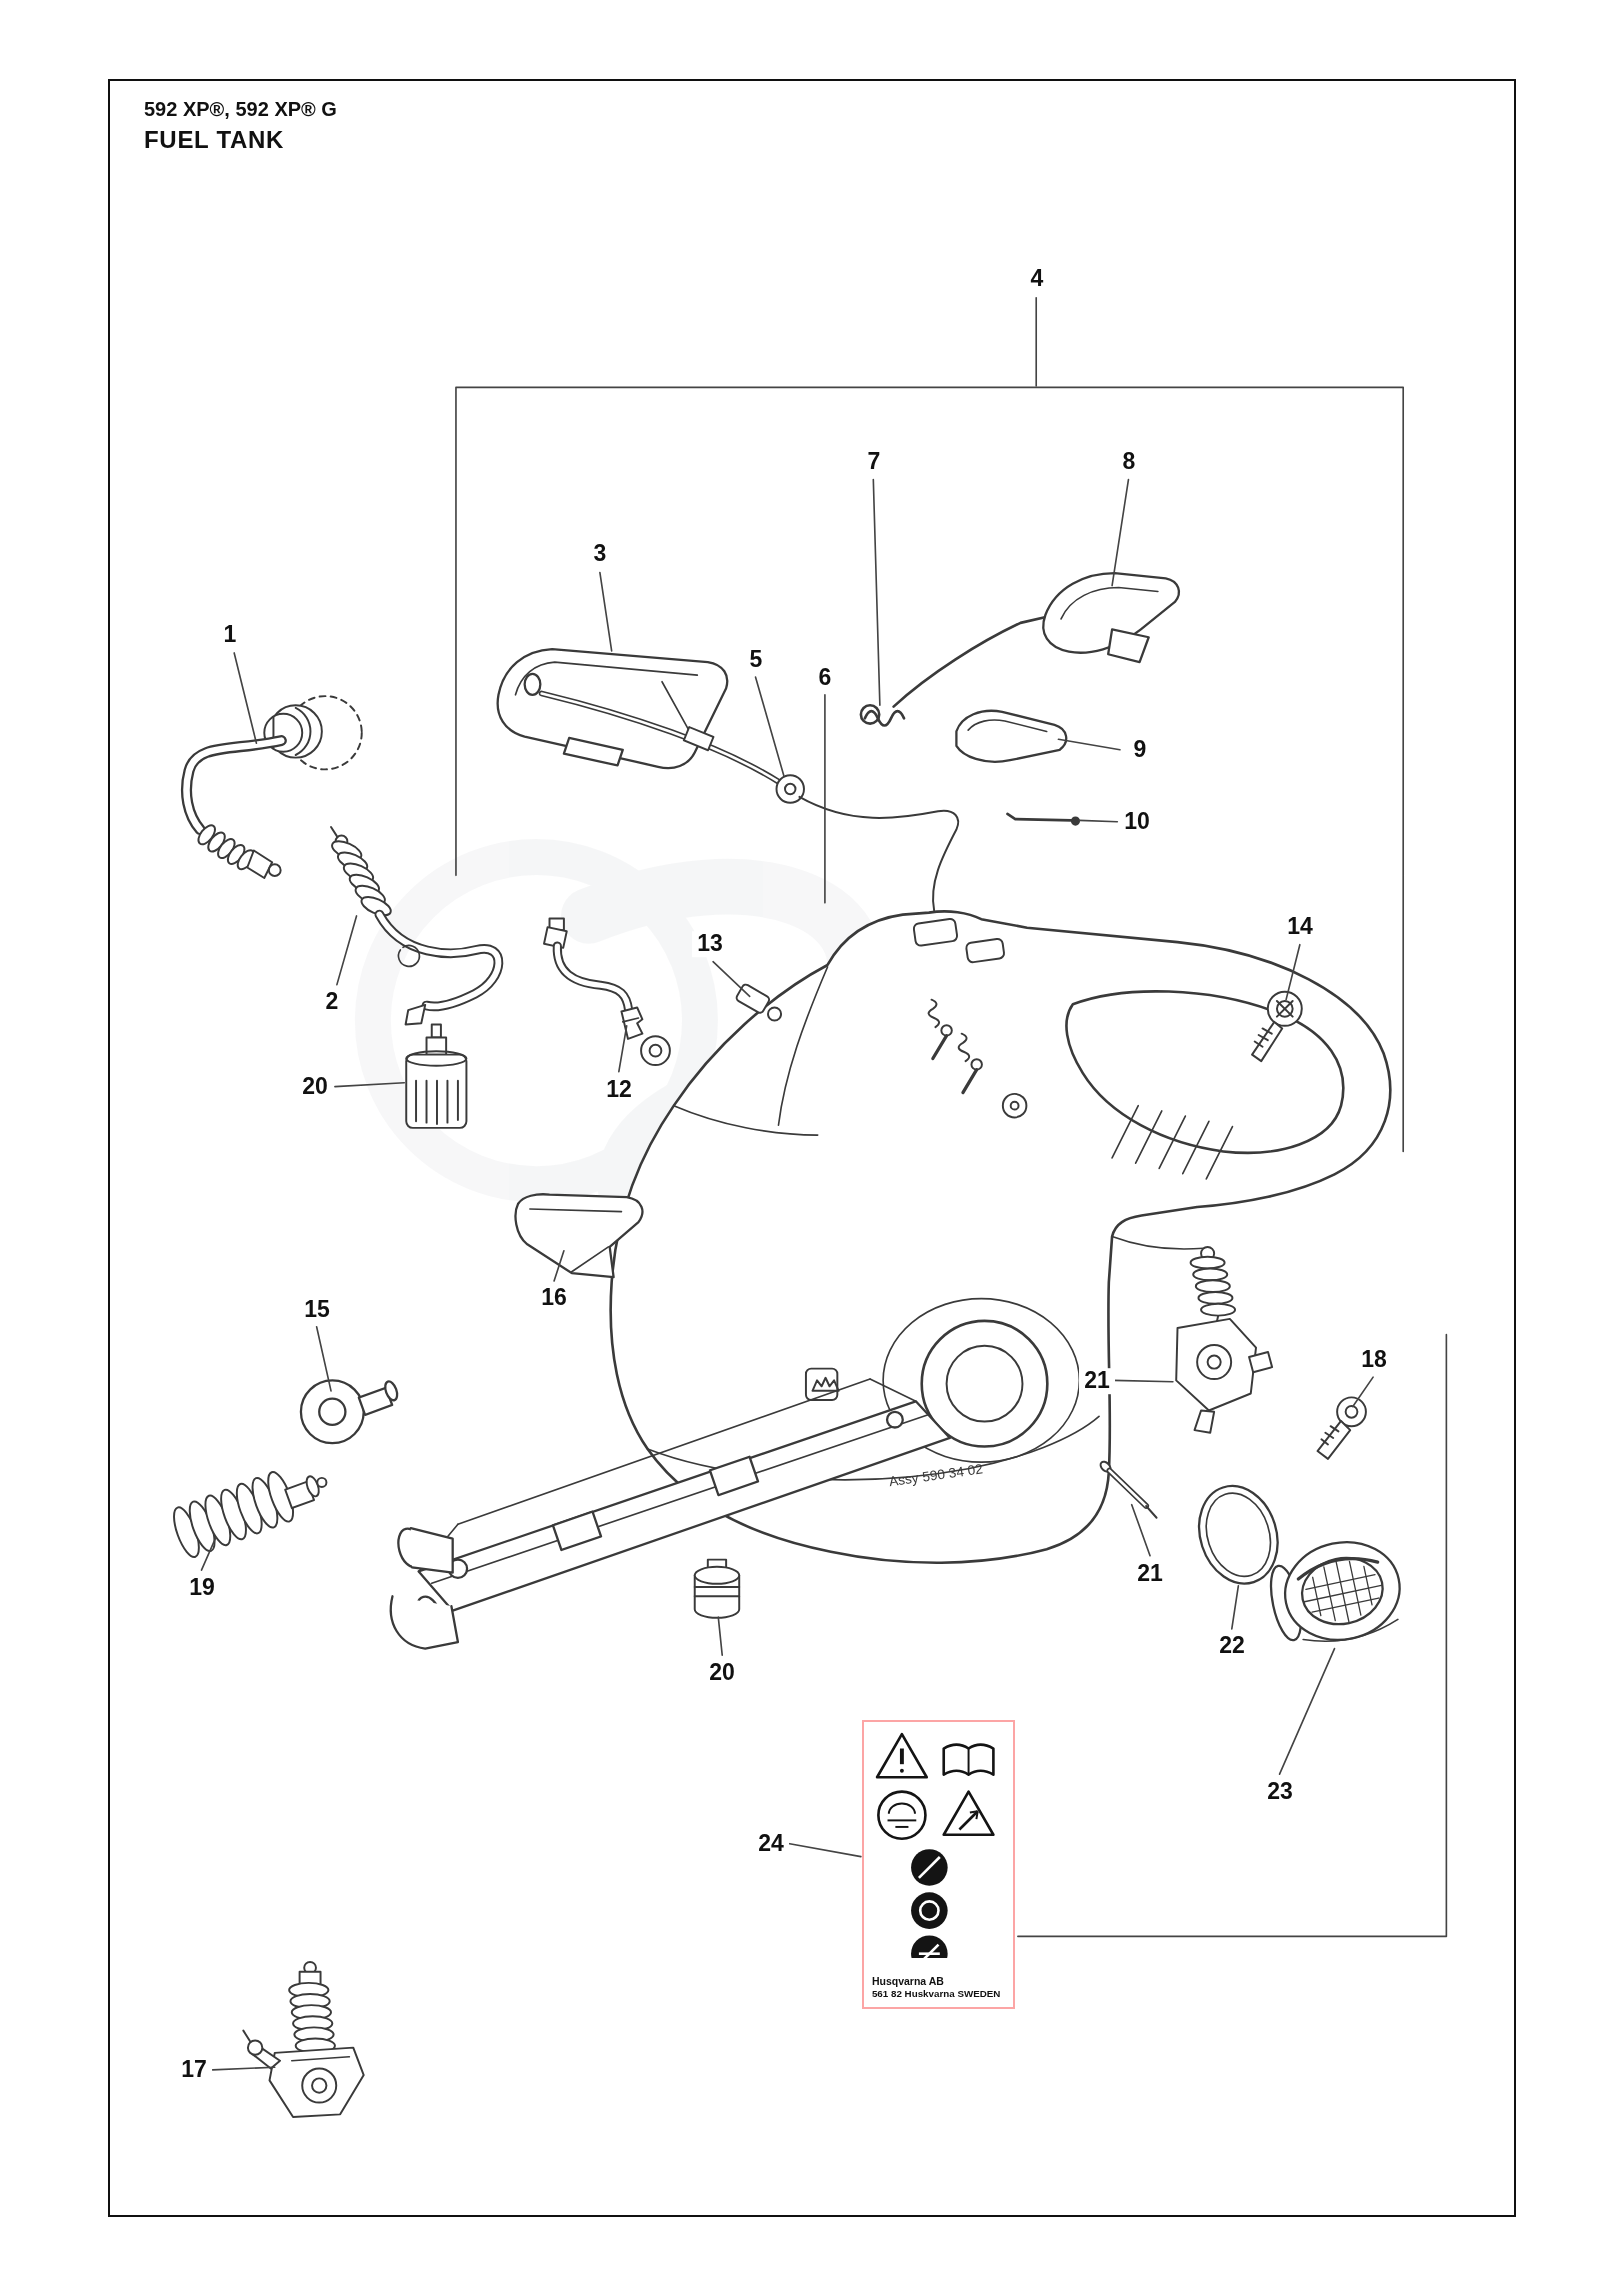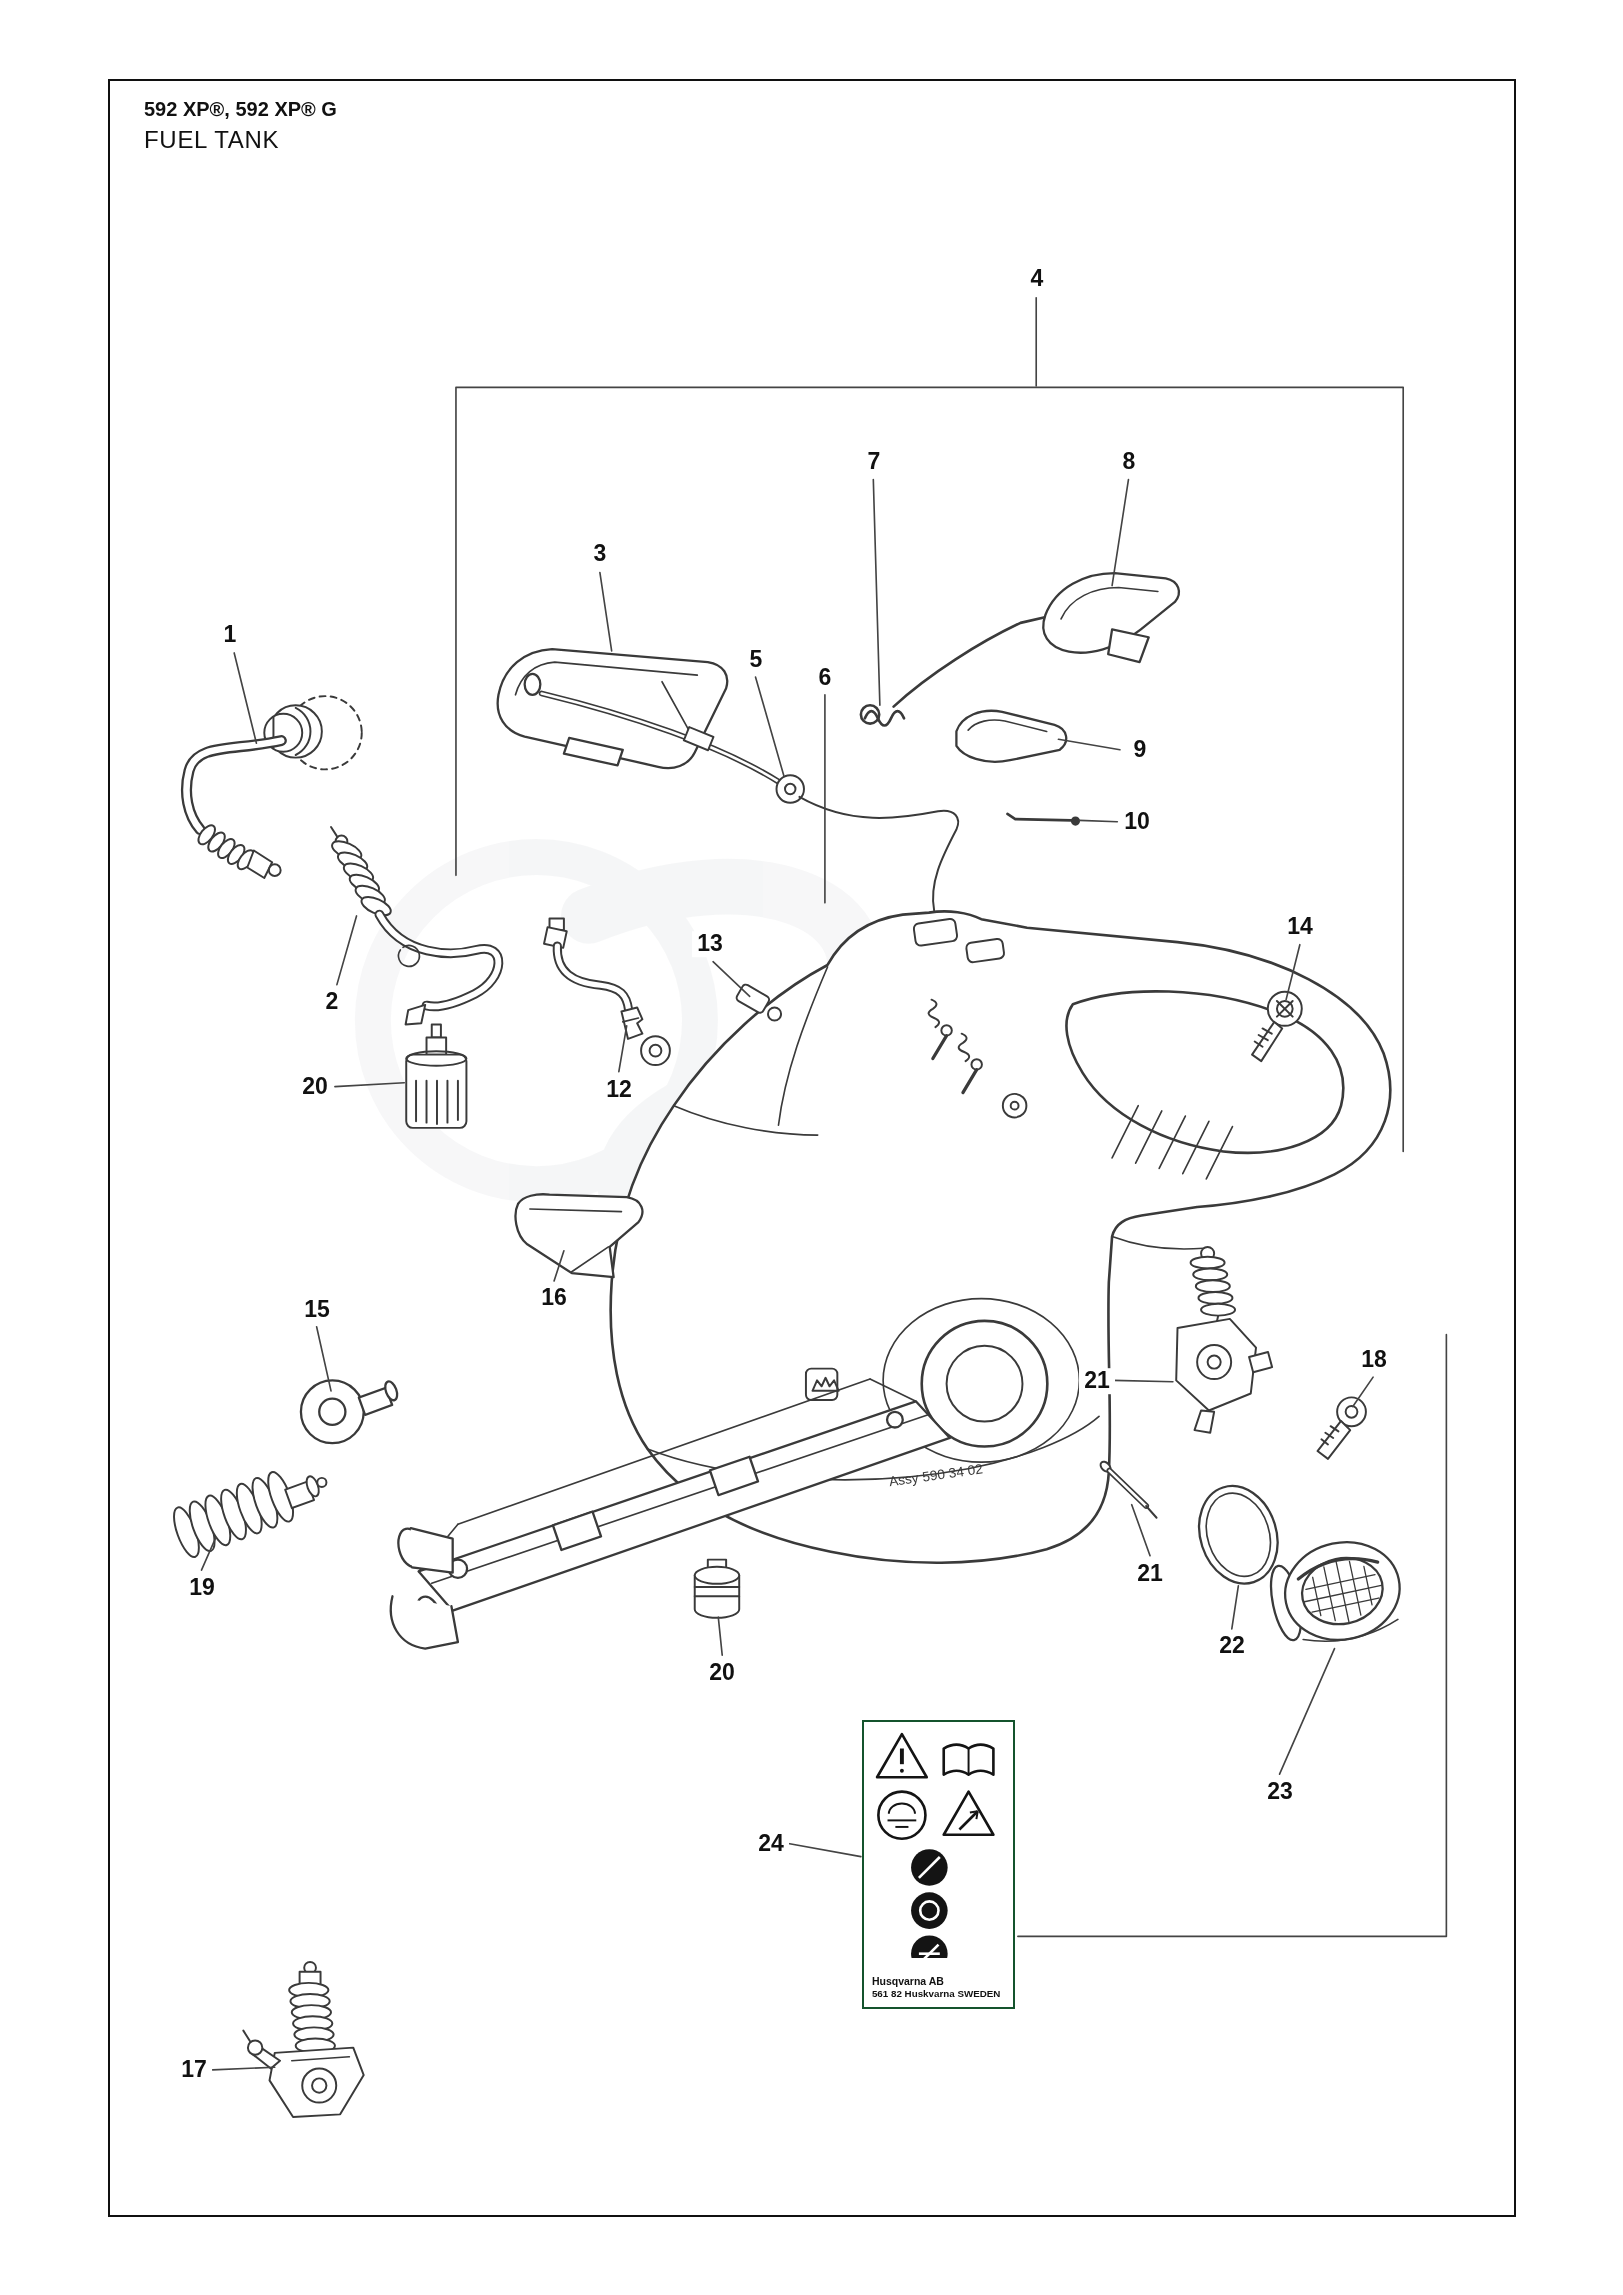--- a/index.html
+++ b/index.html
@@ -3,27 +3,27 @@
 <meta charset="utf-8">
 <style>
   * { margin:0; padding:0; box-sizing:border-box; }
   html,body { background:#ffffff; }
   .page { position:relative; width:1623px; height:2295px; background:#fff;
           font-family:"Liberation Sans", sans-serif; overflow:hidden; }
   .frame { position:absolute; left:108px; top:79px; width:1408px; height:2138px;
            border:2px solid #101010; }
   .header { position:absolute; left:144px; top:98px; color:#111; z-index:30; }
   .header .t1 { font-size:20px; font-weight:bold; }
-  .header .t2 { font-size:24px; font-weight:normal; margin-top:5.2px; letter-spacing:0.7px; }
+  .header .t2 { font-size:24px; font-weight:bold; margin-top:5.2px; letter-spacing:0.7px; }
   .art { position:absolute; left:0; top:0; z-index:10; }
   .callout-layer { position:absolute; left:0; top:0; width:100%; height:100%; z-index:25; }
   .callout { position:absolute; transform:translate(-50%,-50%); font-size:23px;
              font-weight:bold; color:#111; background:#ffffff; padding:1.3px 5.2px; line-height:1; }
   .warning-label { position:absolute; left:862px; top:1720px; width:153px; height:289px;
-                   border:2px solid #14532d; background:#fff; z-index:20; }
+                   border:2px solid #fca5a5; background:#fff; z-index:20; }
   .wl-text { position:absolute; left:7.9px; bottom:6.5px; color:#111; }
   .wl-line1 { font-size:10.5px; font-weight:bold; line-height:13px; }
   .wl-line2 { font-size:9.8px; font-weight:bold; line-height:12.4px; }
 </style>
 </head>
 <body>
 
 <div class="page">
 
   <div class="frame"></div>

